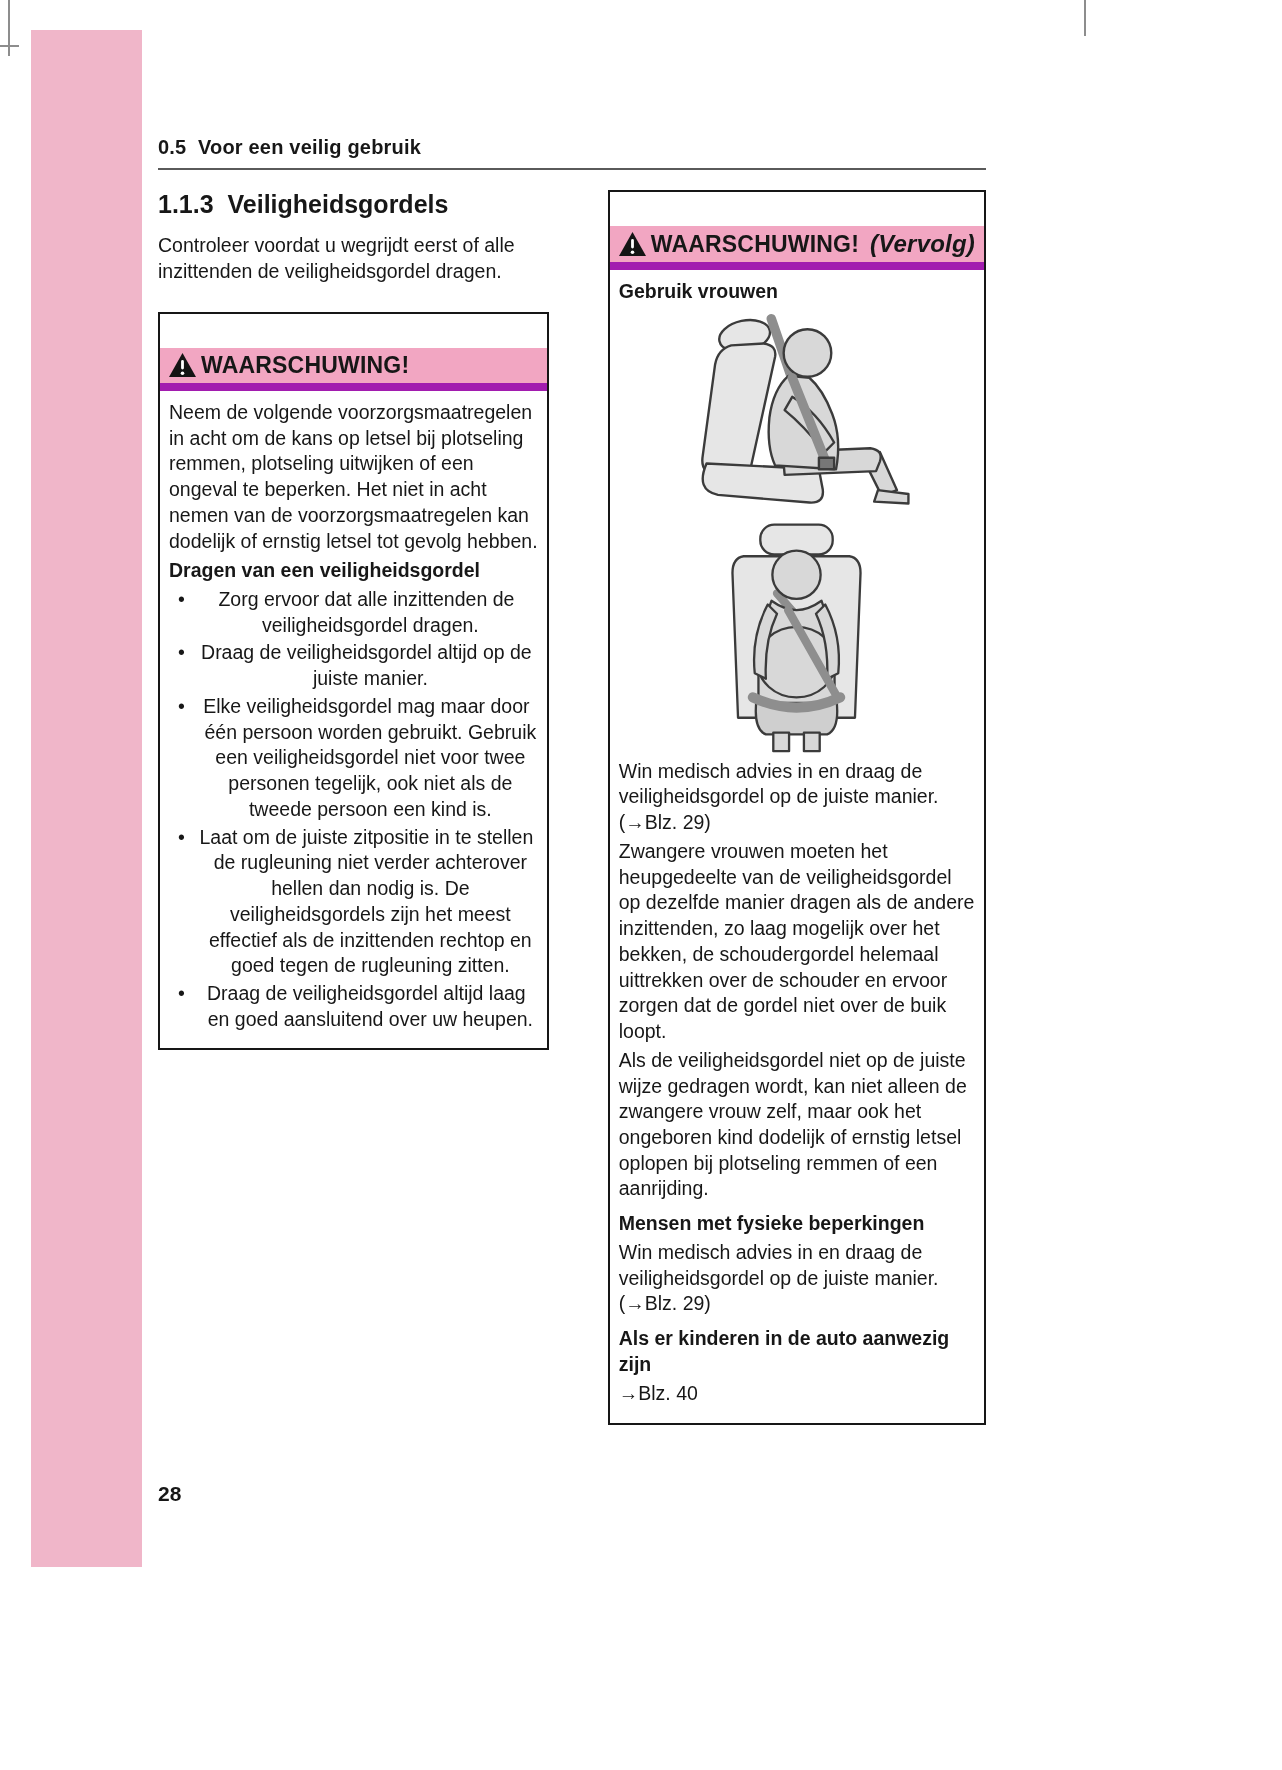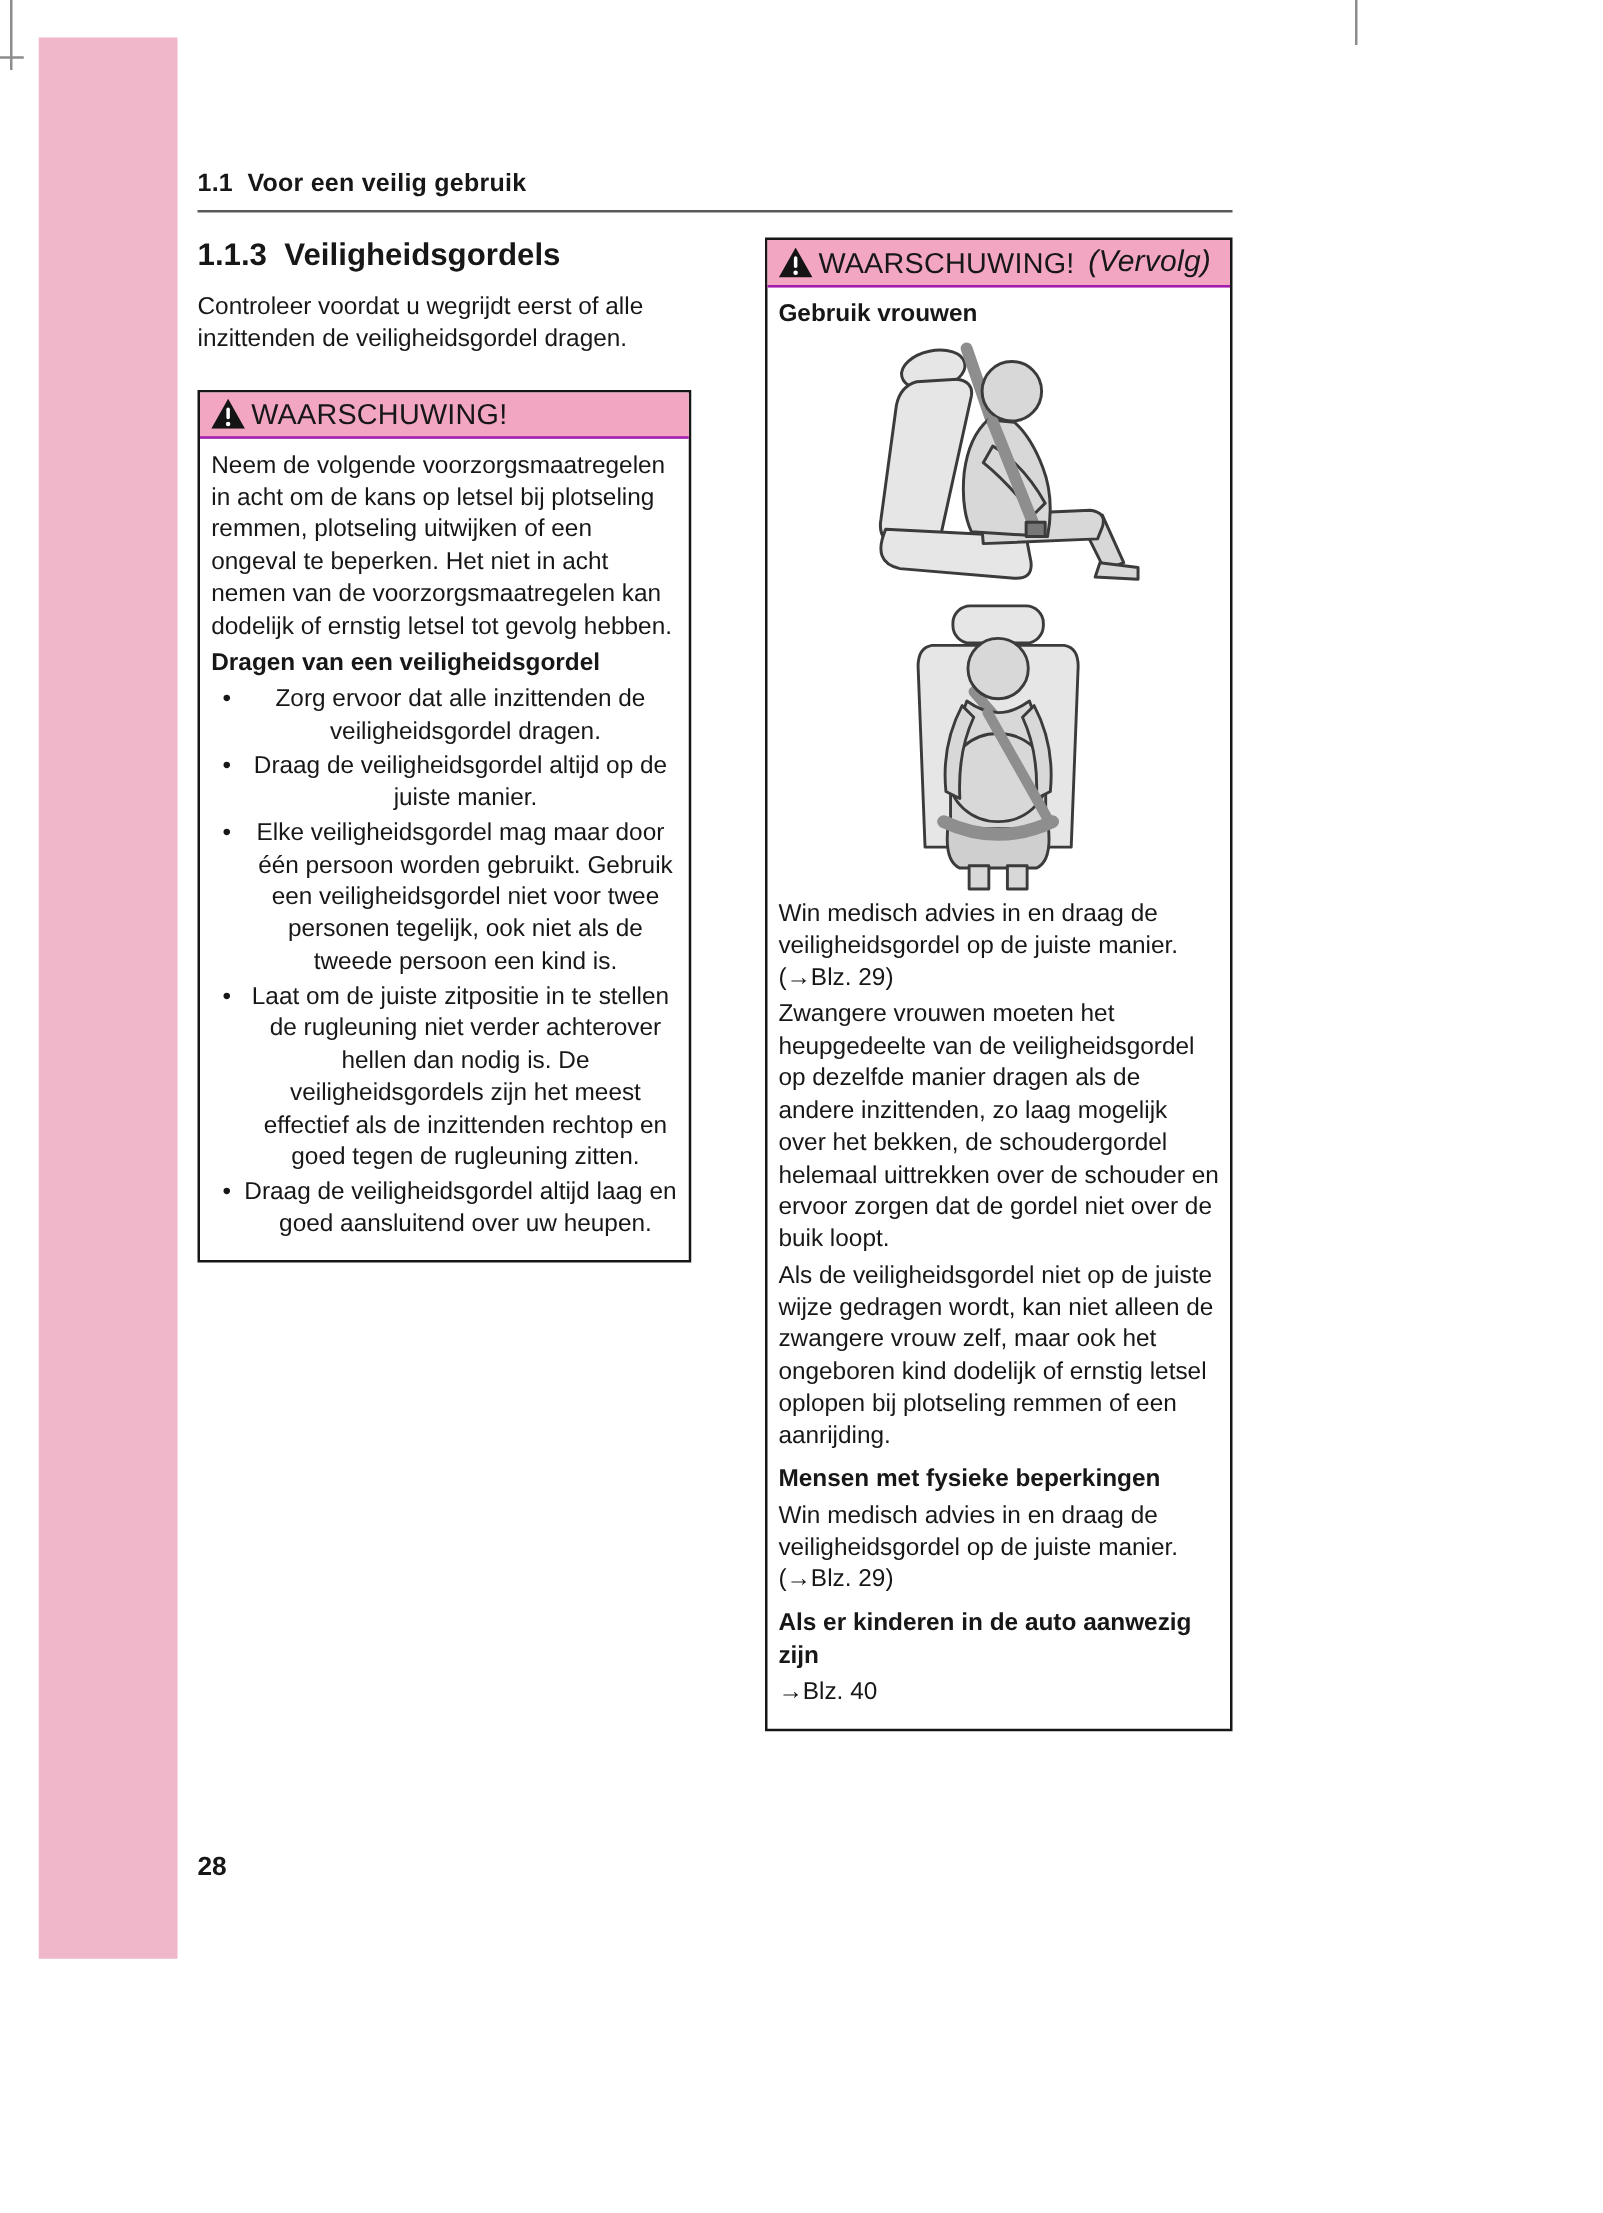--- a/index.html
+++ b/index.html
@@ -57,28 +57,29 @@
   p.intro {
     font-size: 19.5px;
     line-height: 1.33;
     margin-bottom: 27px;
   }
 
   
   .warning-box { border: 2px solid #161616; background: #ffffff; }
   .warning-header {
     background: #f2a6c2;
-    border-bottom: 2px solid #a21caf;
+    border-bottom: 8px solid #a21caf;
     display: flex;
     align-items: center;
     gap: 5px;
     padding: 4px 9px;
     font-size: 23px;
-    font-weight: normal;
+    font-weight: bold;
     letter-spacing: 0.2px;
+    margin-top: 34px;
   }
   .warning-header .warn-icon { display: inline-flex; align-items: center; }
   .warning-header .suffix {
     font-style: italic;
     font-size: 24px;
     margin-left: 6px;
     white-space: nowrap;
   }
   .warning-body {
     padding: 9px 9px 14px 9px;
@@ -120,21 +121,21 @@
 <div>
 
   <div class="crop crop-v-left"></div>
   <div class="crop crop-h-left"></div>
   <div class="crop crop-v-right"></div>
 
   <div class="pink-band"></div>
 
   <div class="content">
 
-    <div class="breadcrumb">1.1  Voor een veilig gebruik</div>
+    <div class="breadcrumb">0.5  Voor een veilig gebruik</div>
     <div class="rule"></div>
 
     <div class="columns">
 
       <div class="col-left">
         <h1 class="page-title">1.1.3  Veiligheidsgordels</h1>
         <p class="intro">Controleer voordat u wegrijdt eerst of alle inzittenden de veiligheidsgordel dragen.</p>
 
         <section class="warning-box">
           <div class="warning-header">

